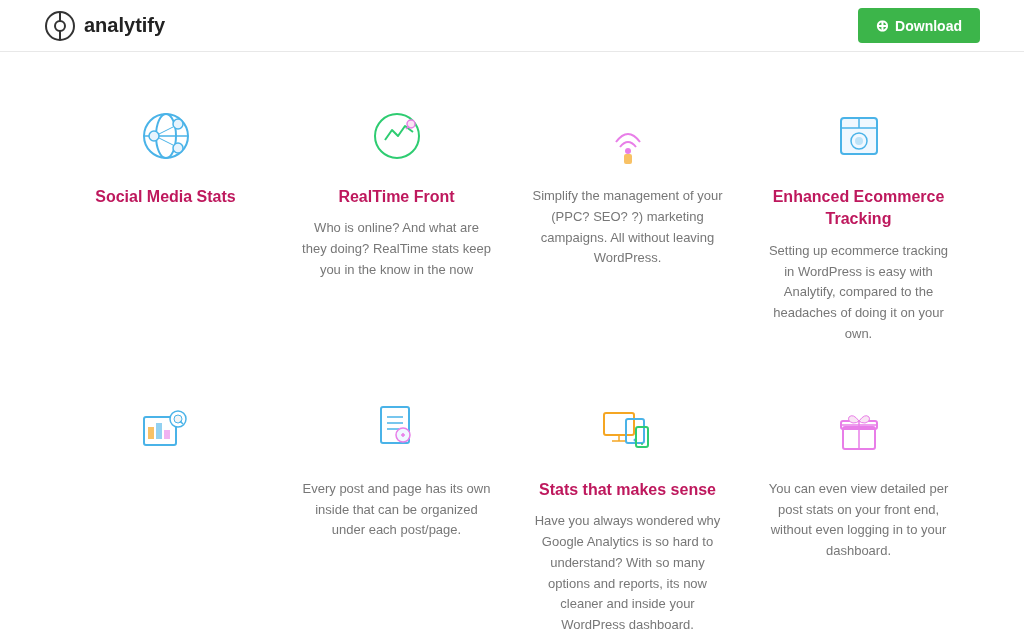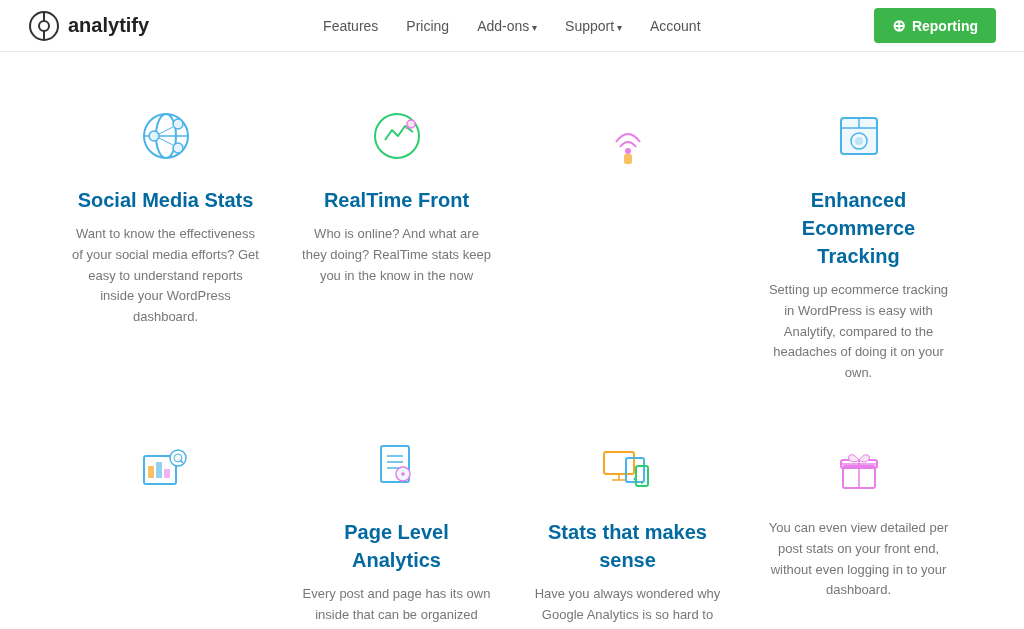--- a/index.html
+++ b/index.html
@@ -1,21 +1,21 @@
 <!DOCTYPE html>
 <html><head>
   <meta charset="utf-8">
   <style>
     * { box-sizing: border-box; margin: 0; padding: 0; }
     body { font-family: 'Segoe UI', Arial, sans-serif; background: #fff; color: #333; font-size: 14px; }
 
     
     nav {
       display: flex; align-items: center; justify-content: space-between;
-      padding: 0 28px; height: 52px; border-bottom: 1px solid #e8e8e8;
+      padding: 0 44px; height: 52px; border-bottom: 1px solid #e8e8e8;
       background: #fff; position: sticky; top: 0; z-index: 100;
     }
     .nav-logo { display: flex; align-items: center; gap: 8px; text-decoration: none; }
     .nav-logo-icon { width: 32px; height: 32px; }
     .nav-logo-text { font-size: 20px; font-weight: 600; color: #222; }
     .nav-links { display: flex; align-items: center; gap: 28px; }
     .nav-link { text-decoration: none; color: #555; font-size: 14px; cursor: pointer; }
     .nav-link-arrow::after { content: ' ▾'; font-size: 10px; }
     .nav-download-btn {
       background: #3cb54a; color: #fff; border: none; border-radius: 4px;
@@ -27,70 +27,62 @@
     
     .main-content { padding: 40px 60px 40px; max-width: 1024px; margin: 0 auto; }
 
     
     .features-grid {
       display: grid; grid-template-columns: repeat(4, 1fr); gap: 30px 20px;
       margin-bottom: 40px;
     }
     .feature-card { text-align: center; padding: 10px 10px; }
     .feature-icon { width: 68px; height: 68px; margin: 0 auto 16px; display: flex; align-items: center; justify-content: center; }
-    .feature-title { font-size: 20px; font-weight: 600; color: #0369a1; margin-bottom: 10px; line-height: 1.4; }
+    .feature-title { font-size: 16px; font-weight: 600; color: #be185d; margin-bottom: 10px; line-height: 1.4; }
     .feature-desc { font-size: 13px; color: #777; line-height: 1.6; }
 
     
     svg { display: block; }
   </style>
 </head>
 <body>
 
 <nav>
   <a class="nav-logo" href="#">
     <svg class="nav-logo-icon" viewBox="0 0 32 32" fill="none" xmlns="http://www.w3.org/2000/svg">
       <circle cx="16" cy="16" r="14" stroke="#333" stroke-width="2" fill="none"></circle>
       <circle cx="16" cy="16" r="5" stroke="#333" stroke-width="2" fill="none"></circle>
       <line x1="16" y1="2" x2="16" y2="11" stroke="#333" stroke-width="2"></line>
       <line x1="16" y1="21" x2="16" y2="30" stroke="#333" stroke-width="2"></line>
     </svg>
     <span class="nav-logo-text">analytify</span>
   </a>
-  <div class="nav-links">
-    <a class="nav-link">Features</a>
-    <a class="nav-link">Pricing</a>
-    <a class="nav-link nav-link-arrow">Add-ons</a>
-    <a class="nav-link nav-link-arrow">Support</a>
-    <a class="nav-link">Account</a>
-  </div>
   <button class="nav-download-btn">
     <span class="wp-icon">⊕</span>
-    <span>Reporting</span>
+    <span>Download</span>
   </button>
 </nav>
 
 <div class="main-content">
   <div class="features-grid">
 
     <div class="feature-card">
       <div class="feature-icon">
         <svg width="64" height="64" viewBox="0 0 64 64" fill="none" xmlns="http://www.w3.org/2000/svg">
           <circle cx="32" cy="32" r="22" stroke="#4ab3e8" stroke-width="2" fill="none"></circle>
           <ellipse cx="32" cy="32" rx="10" ry="22" stroke="#4ab3e8" stroke-width="2" fill="none"></ellipse>
           <line x1="10" y1="32" x2="54" y2="32" stroke="#4ab3e8" stroke-width="1.5"></line>
           <circle cx="44" cy="20" r="5" fill="#e8f4fd" stroke="#4ab3e8" stroke-width="1.5"></circle>
           <circle cx="44" cy="44" r="5" fill="#e8f4fd" stroke="#4ab3e8" stroke-width="1.5"></circle>
           <circle cx="20" cy="32" r="5" fill="#e8f4fd" stroke="#4ab3e8" stroke-width="1.5"></circle>
           <line x1="39" y1="23" x2="25" y2="30" stroke="#4ab3e8" stroke-width="1"></line>
           <line x1="39" y1="41" x2="25" y2="34" stroke="#4ab3e8" stroke-width="1"></line>
         </svg>
       </div>
       <div class="feature-title">Social Media Stats</div>
-      <div class="feature-desc">Want to know the effectiveness of your social media efforts? Get easy to understand reports inside your WordPress dashboard.</div>
     </div>
 
     <div class="feature-card">
       <div class="feature-icon">
         <svg width="64" height="64" viewBox="0 0 64 64" fill="none" xmlns="http://www.w3.org/2000/svg">
           <circle cx="32" cy="32" r="22" stroke="#2ecc71" stroke-width="2" fill="none"></circle>
           <polyline points="20,36 27,26 33,32 40,22 48,28" stroke="#2ecc71" stroke-width="2" fill="none" stroke-linejoin="round"></polyline>
           <circle cx="46" cy="20" r="4" fill="#f9e4f4" stroke="#e67ee6" stroke-width="1.5"></circle>
           <line x1="44" y1="22" x2="41" y2="25" stroke="#e67ee6" stroke-width="1.5"></line>
         </svg>
@@ -104,20 +96,21 @@
         <svg width="64" height="64" viewBox="0 0 64 64" fill="none" xmlns="http://www.w3.org/2000/svg">
 
           <path d="M20 38 Q32 22 44 38" stroke="#e87ee8" stroke-width="2" fill="none"></path>
           <path d="M24 43 Q32 33 40 43" stroke="#e87ee8" stroke-width="2" fill="none"></path>
           <circle cx="32" cy="47" r="3" fill="#e87ee8"></circle>
 
           <rect x="28" y="50" width="8" height="10" rx="2" fill="#f5a623" opacity="0.7"></rect>
           <circle cx="32" cy="46" r="3" fill="#f5a623" opacity="0"></circle>
         </svg>
       </div>
+      <div class="feature-desc">Simplify the management of your (PPC? SEO? ?) marketing campaigns. All without leaving WordPress.</div>
     </div>
 
     <div class="feature-card">
       <div class="feature-icon">
         <svg width="64" height="64" viewBox="0 0 64 64" fill="none" xmlns="http://www.w3.org/2000/svg">
           <rect x="14" y="14" width="36" height="36" rx="3" stroke="#4ab3e8" stroke-width="2" fill="#f0f8ff"></rect>
           <line x1="14" y1="24" x2="50" y2="24" stroke="#4ab3e8" stroke-width="1.5"></line>
           <circle cx="32" cy="37" r="8" fill="none" stroke="#4ab3e8" stroke-width="1.5"></circle>
           <circle cx="32" cy="37" r="4" fill="#4ab3e8" opacity="0.3"></circle>
           <line x1="32" y1="14" x2="32" y2="24" stroke="#4ab3e8" stroke-width="1.5"></line>
@@ -146,21 +139,20 @@
         <svg width="64" height="64" viewBox="0 0 64 64" fill="none" xmlns="http://www.w3.org/2000/svg">
           <rect x="16" y="10" width="28" height="36" rx="2" stroke="#4ab3e8" stroke-width="2" fill="none"></rect>
           <line x1="22" y1="20" x2="38" y2="20" stroke="#4ab3e8" stroke-width="1.5"></line>
           <line x1="22" y1="26" x2="38" y2="26" stroke="#4ab3e8" stroke-width="1.5"></line>
           <line x1="22" y1="32" x2="34" y2="32" stroke="#4ab3e8" stroke-width="1.5"></line>
           <circle cx="38" cy="38" r="7" fill="#f0f8ff" stroke="#e87ee8" stroke-width="1.5"></circle>
           <line x1="36" y1="38" x2="40" y2="38" stroke="#e87ee8" stroke-width="1.5"></line>
           <line x1="38" y1="36" x2="38" y2="40" stroke="#e87ee8" stroke-width="1.5"></line>
         </svg>
       </div>
-      <div class="feature-title">Page Level Analytics</div>
       <div class="feature-desc">Every post and page has its own inside that can be organized under each post/page.</div>
     </div>
 
     <div class="feature-card">
       <div class="feature-icon">
         <svg width="64" height="64" viewBox="0 0 64 64" fill="none" xmlns="http://www.w3.org/2000/svg">
 
           <rect x="8" y="16" width="30" height="22" rx="2" stroke="#f5a623" stroke-width="2" fill="none"></rect>
           <line x1="23" y1="38" x2="23" y2="44" stroke="#f5a623" stroke-width="1.5"></line>
           <line x1="16" y1="44" x2="30" y2="44" stroke="#f5a623" stroke-width="1.5"></line>

